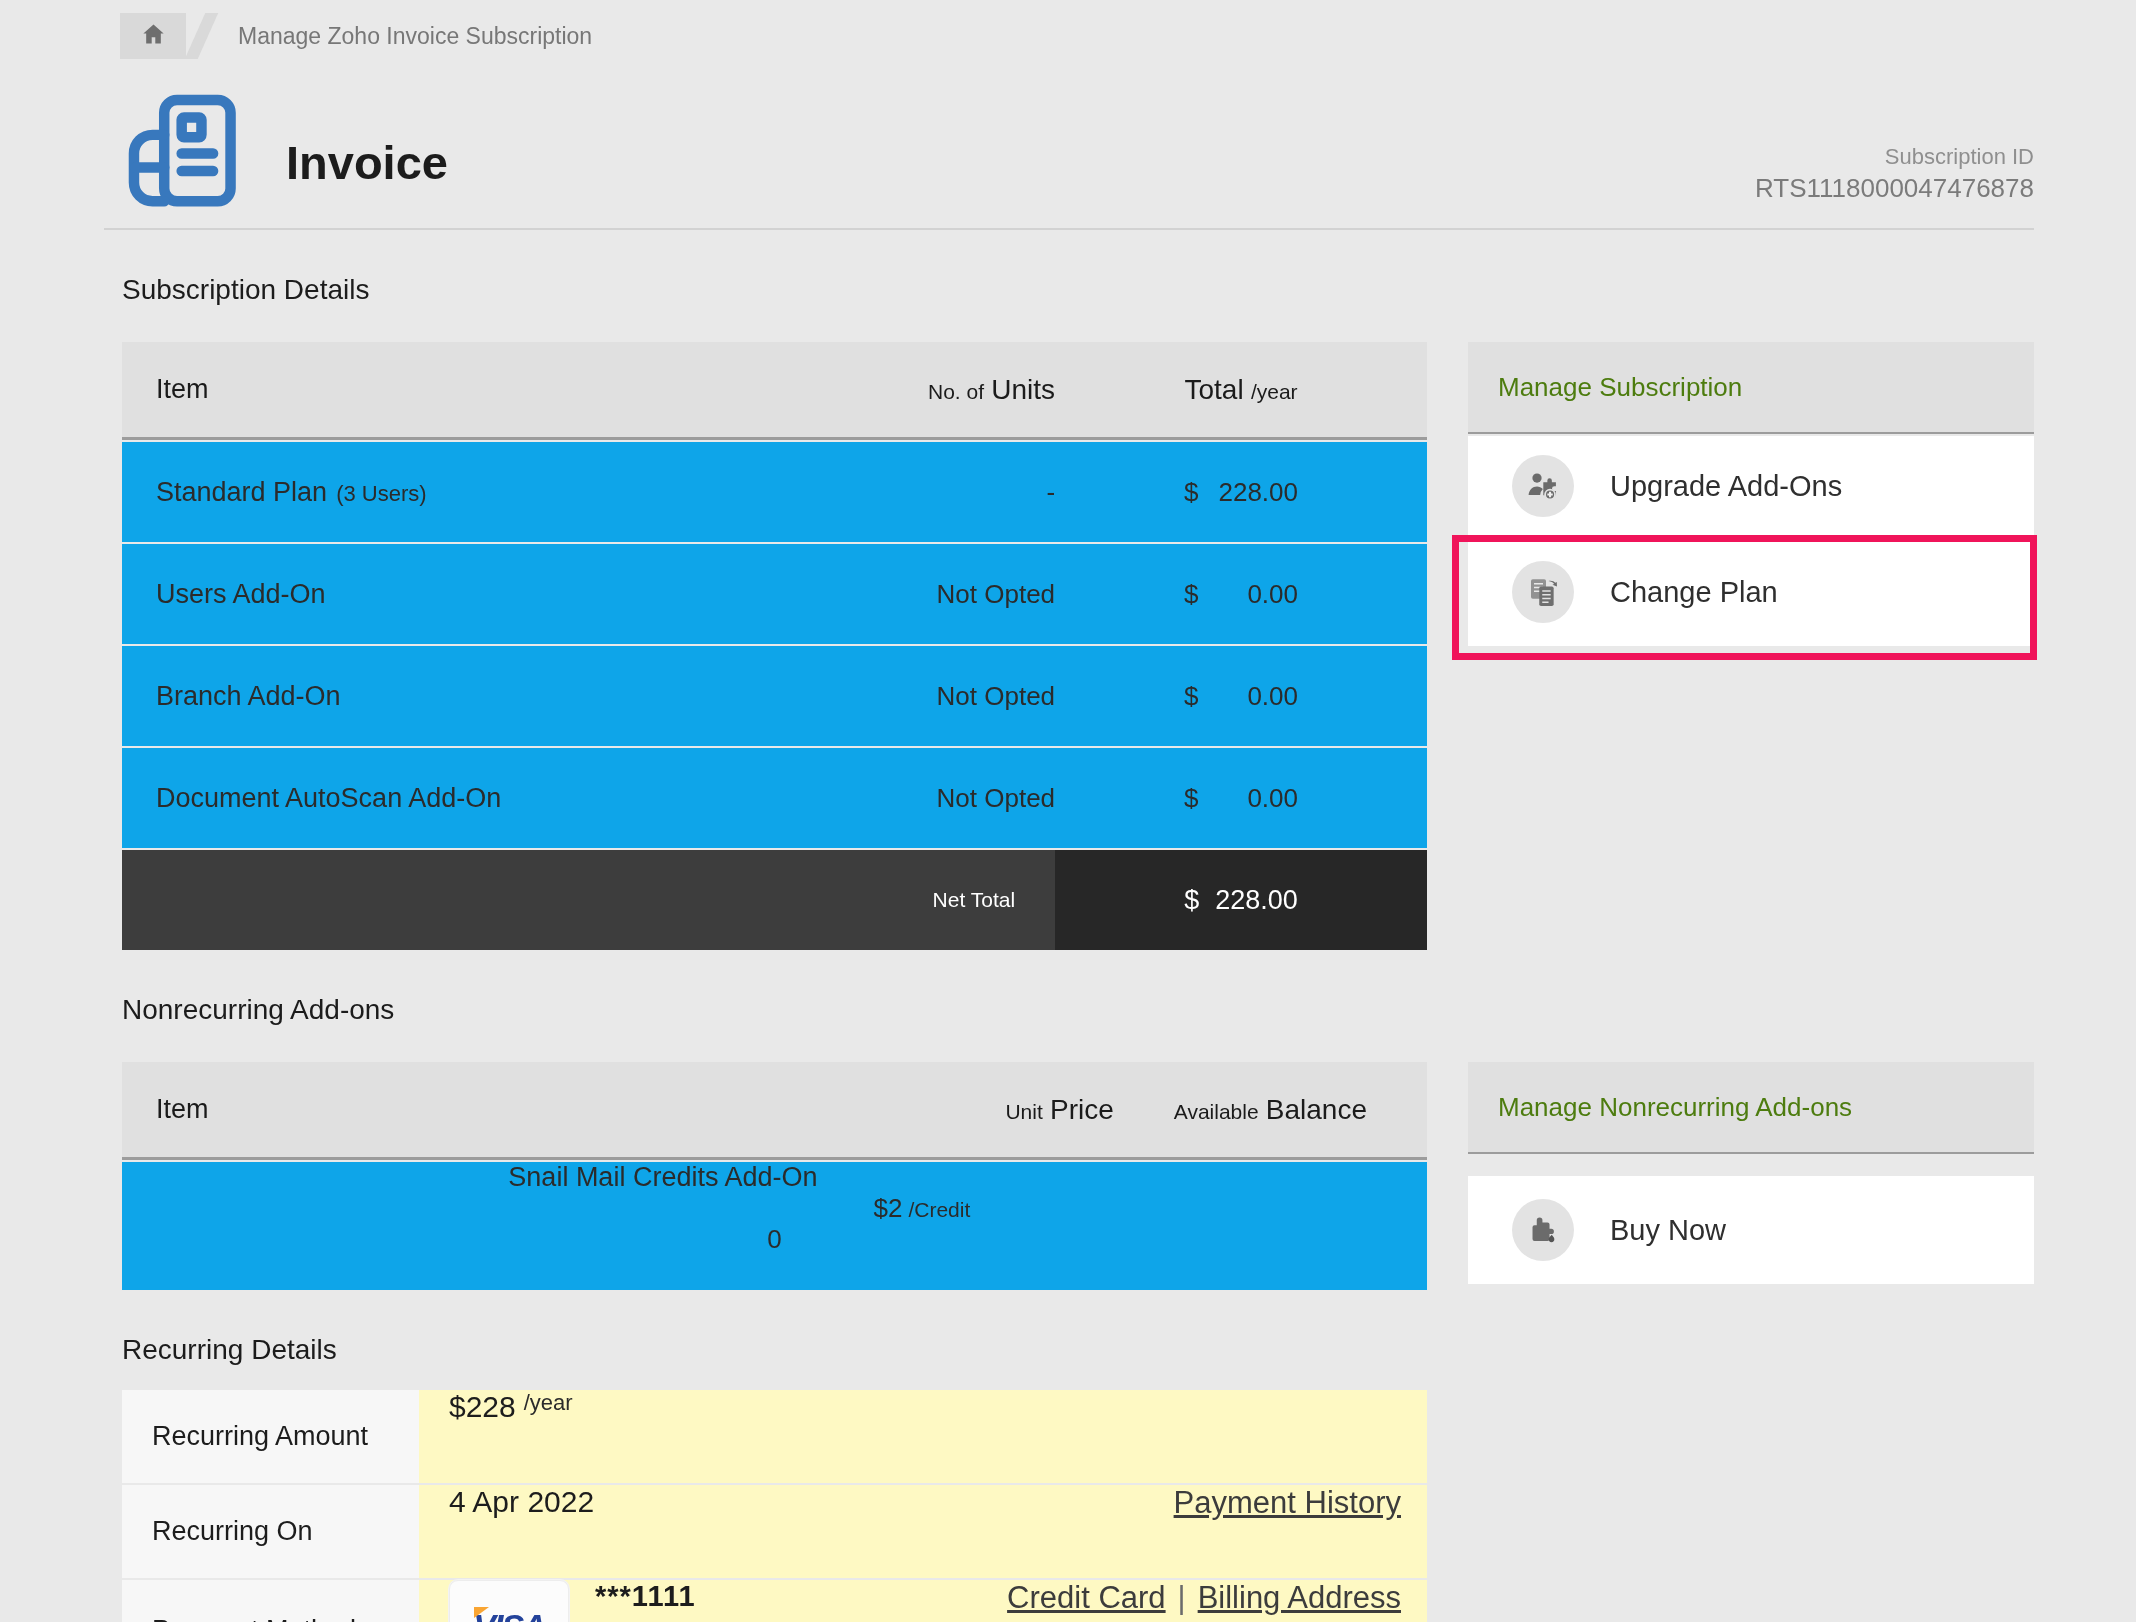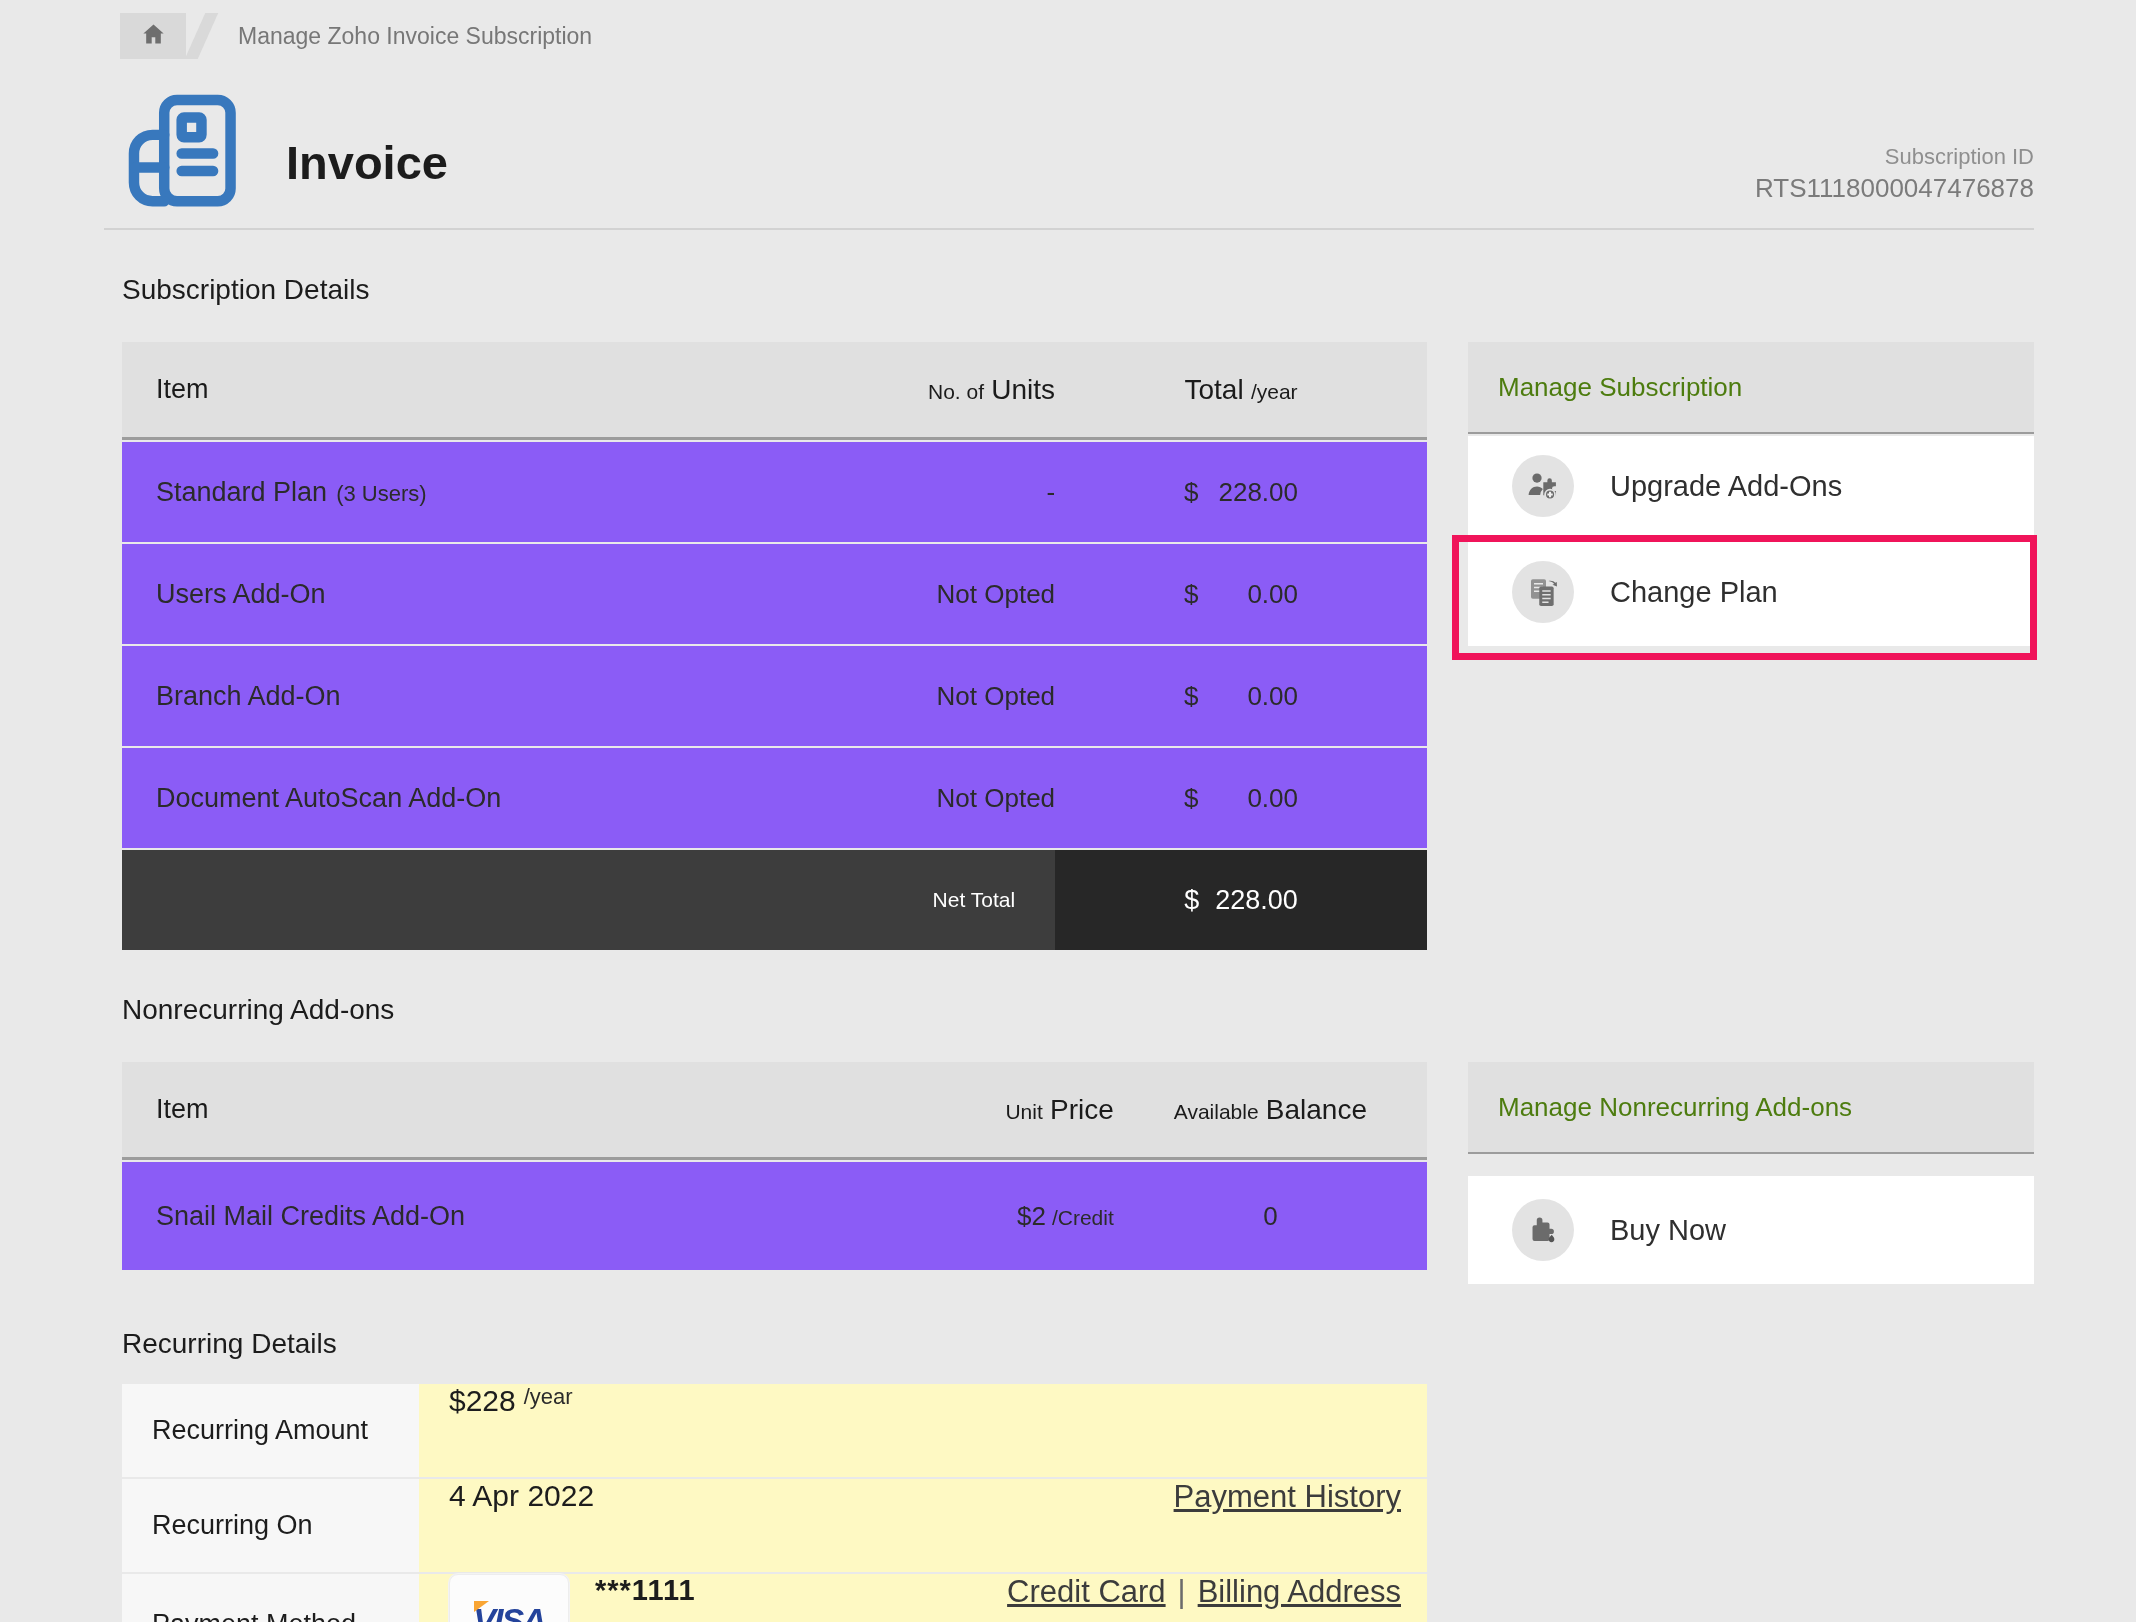--- a/index.html
+++ b/index.html
@@ -22,21 +22,21 @@
   .header-divider{height:2px;background:#d2d2d2;margin:10px 102px 0 104px;}
 
   
   .section-title{font-size:28px;color:#1c1c1c;margin:44px 0 0 122px;}
   .row-grid{display:flex;align-items:flex-start;margin:36px 102px 0 122px;}
   .main-col{width:1305px;flex:0 0 auto;}
   .side-col{width:566px;flex:0 0 auto;margin-left:41px;}
 
   
   .t-head{display:flex;align-items:center;background:#e0e0e0;height:95px;border-bottom:3px solid #9c9c9c;}
-  .t-row{display:flex;align-items:center;background:#8b5cf6;height:100px;margin-top:2px;}
+  .t-row{display:flex;align-items:center;background:#0ea5e9;height:100px;margin-top:2px;}
   .c-item{width:42.5%;padding-left:34px;box-sizing:border-box;font-size:27px;color:#2b2b2b;}
   .c-units{width:29%;text-align:right;font-size:26px;color:#2b2b2b;}
   .c-total{width:28.5%;display:flex;justify-content:center;font-size:26px;color:#2b2b2b;}
   .nr .c-item{width:46%;}
   .nr .c-units{width:30%;}
   .nr .c-total{width:24%;}
   .hdr-item{font-size:27px;color:#1b1b1b;}
   .hdr-small{font-size:21px;color:#1b1b1b;}
   .hdr-big{font-size:28px;color:#1b1b1b;}
   .money{width:114px;display:flex;justify-content:space-between;align-items:baseline;}
@@ -217,21 +217,21 @@
           <span class="hdr-small">Unit</span>
           <span class="hdr-big">Price</span>
         </div>
         <div class="c-total">
           <span>
             <span class="hdr-small">Available</span>
             <span class="hdr-big">Balance</span>
           </span>
         </div>
       </div>
-      <div class="t-row" style="height:108px;">
+      <div class="t-row" style="height:128px;flex-direction:column;">
         <div class="c-item">Snail Mail Credits Add-On</div>
         <div class="c-units">
           <span>$2</span><span class="unit-suffix">/Credit</span>
         </div>
         <div class="c-total">
             <span>0</span>
           </div>
       </div>
     </div>
 

